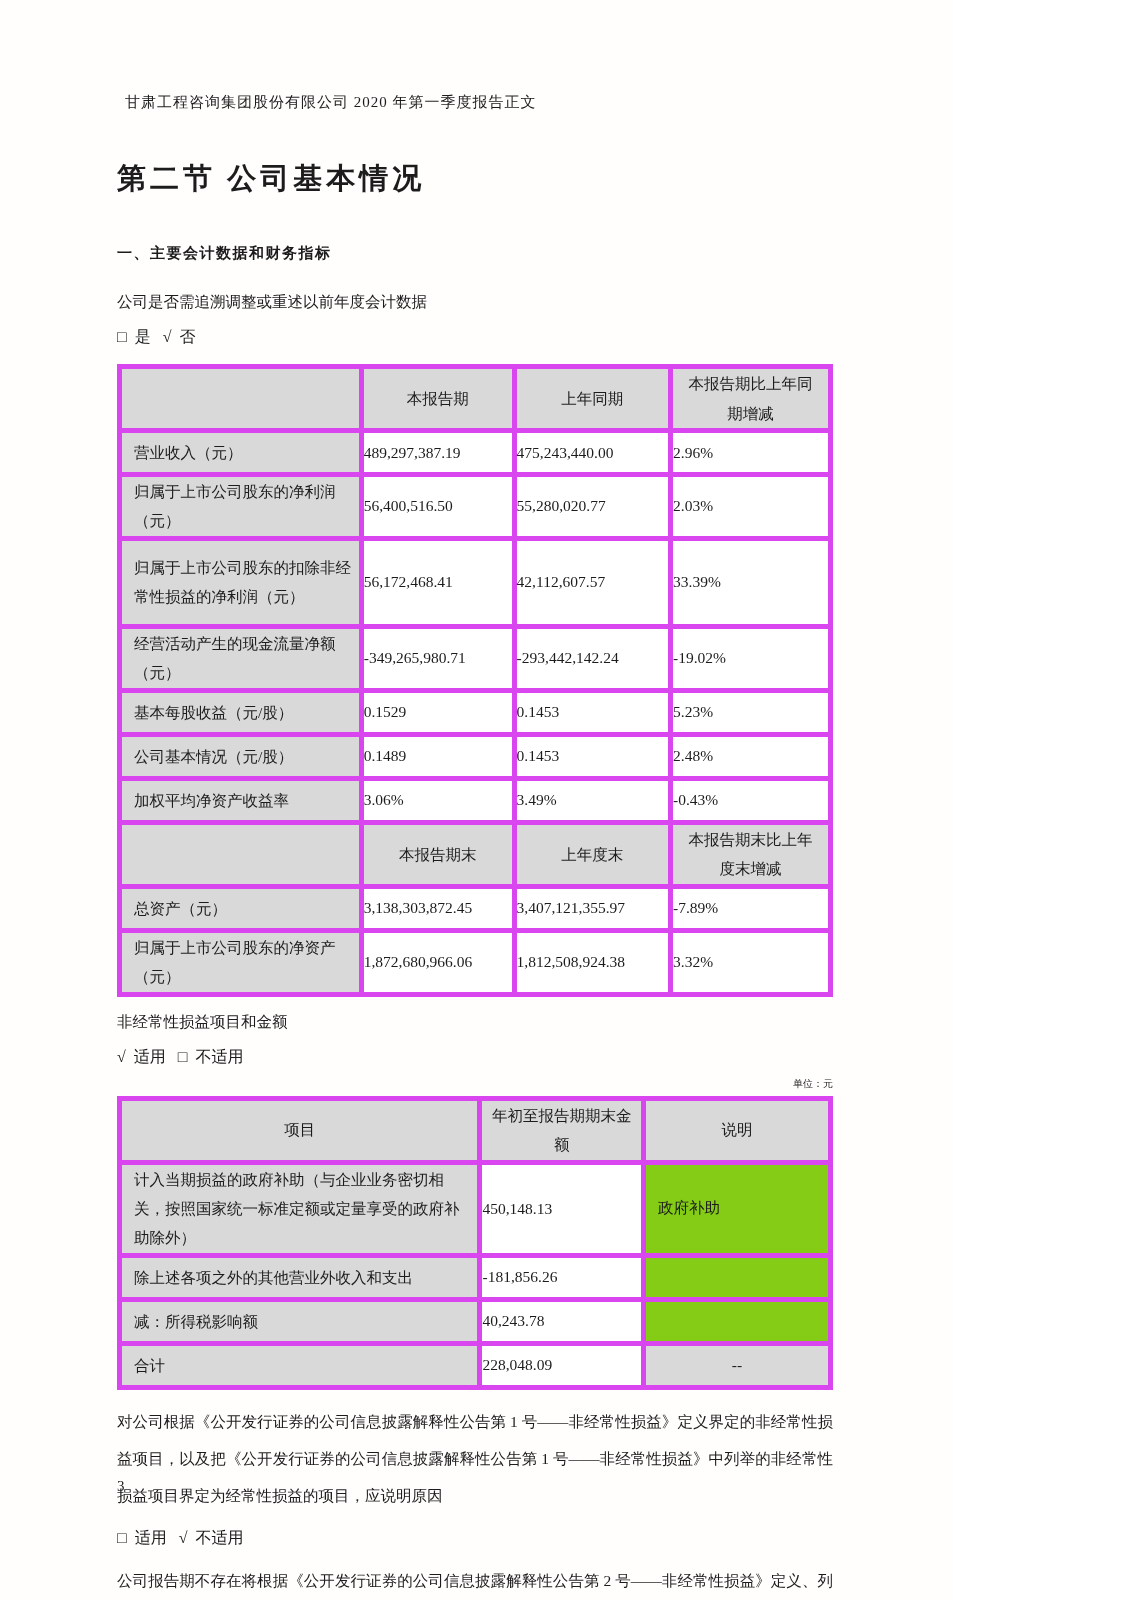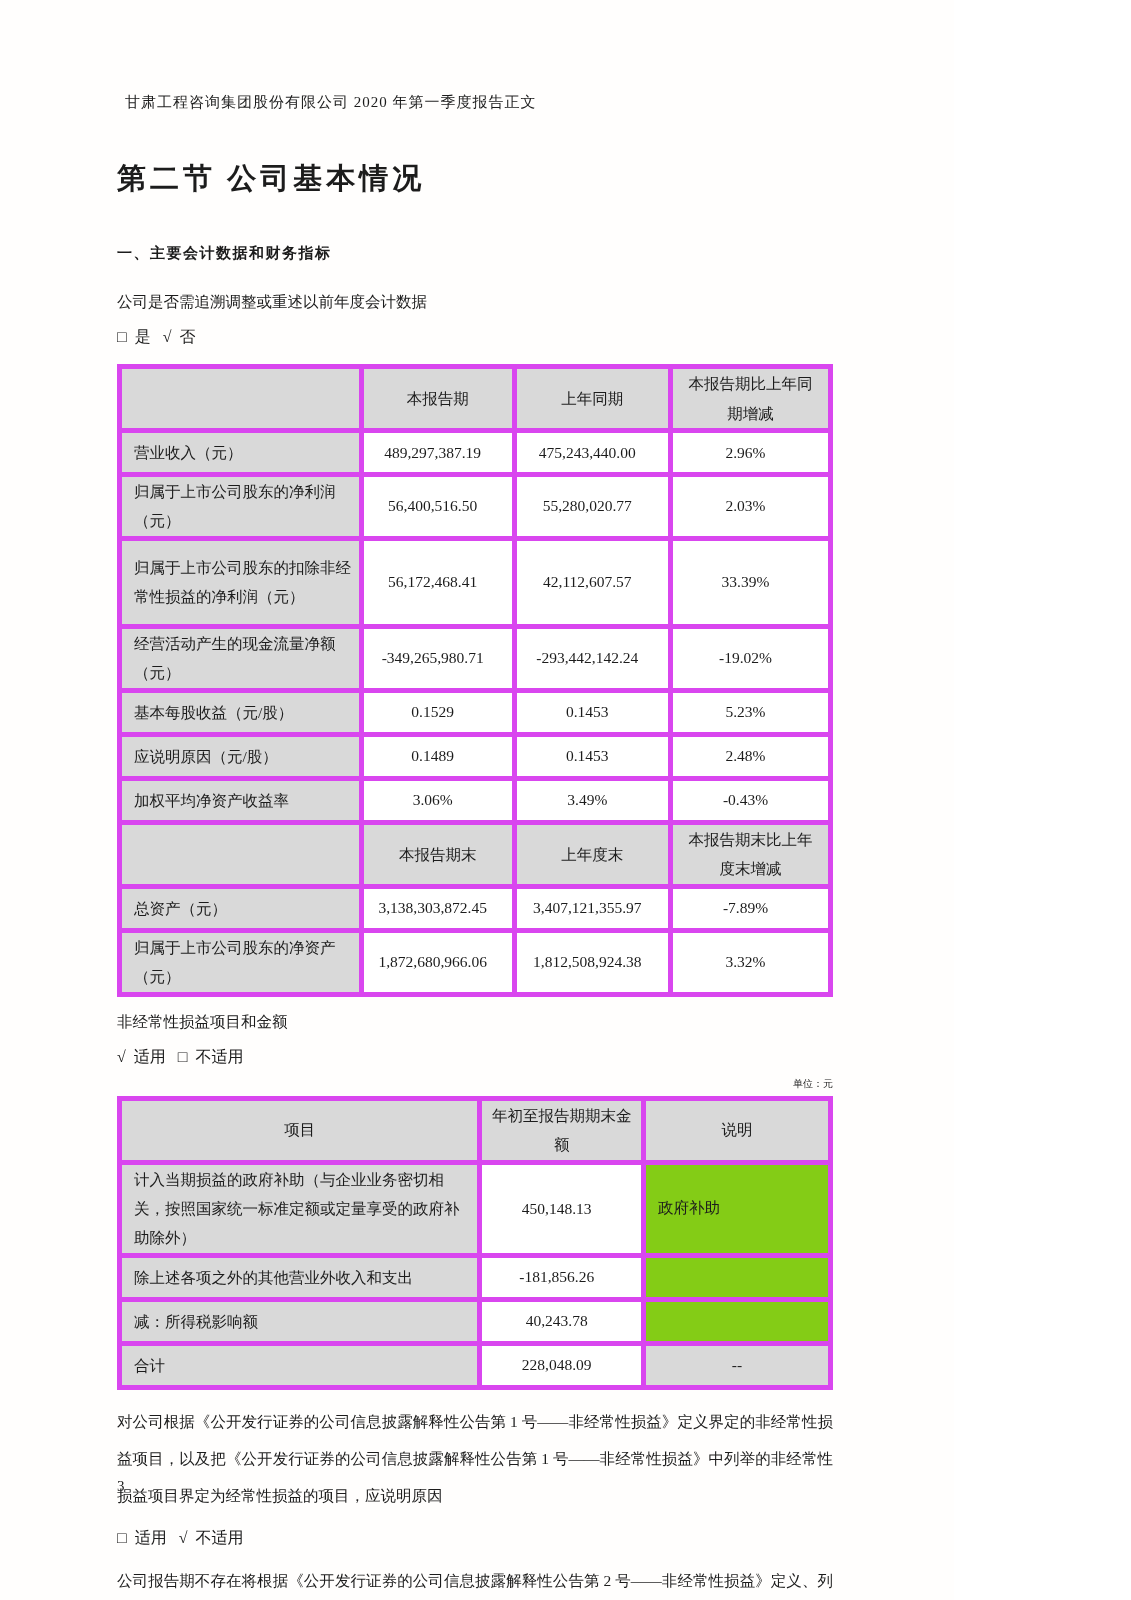--- a/index.html
+++ b/index.html
@@ -14,21 +14,21 @@
   .section-heading { margin:45px 0 0; font-size:15px; font-weight:bold; letter-spacing:1.5px; }
   .question { margin:29px 0 0; font-size:15.5px; }
   .cb { margin:14px 0 0; font-size:16px; white-space:pre; }
   table { width:100%; border-collapse:collapse; table-layout:fixed; }
   .t1 { margin-top:16px; }
   .t2 { margin-top:2px; }
   td { border:5px solid #d946ef; font-size:15.5px; vertical-align:middle; padding:2px 0; word-break:break-all; }
   .t1, .t2 { border:2px solid #2a2a2a; }
   .hcell { background:#d9d9d9; text-align:center; line-height:1.9; padding:0 8px; }
   .lcell { background:#d9d9d9; text-align:left; padding:0 4px 0 12px; line-height:1.9; }
-  .ncell { background:#ffffff; text-align:center; padding-right:10px; }
+  .ncell { background:#ffffff; text-align:left; padding-right:10px; }
   .notecell { background:#84cc16; text-align:left; padding-left:12px; }
   .totnote { background:#d9d9d9; text-align:center; }
   .hr { height:64px; }
   .r  { height:44px; }
   .rd { height:88px; }
   .hr2 { height:45px; }
   .rd2 { height:86px;margin-left:44px; }
   .r2 { height:44px; }
   .subheading { margin:15px 0 0; font-size:15.5px; }
   .unit { margin:9px 0 5px; text-align:right; font-size:10px; }
@@ -85,21 +85,21 @@
         <td class="ncell">-293,442,142.24</td>
         <td class="ncell">-19.02%</td>
       </tr>
       <tr class="r">
         <td class="lcell">基本每股收益（元/股）</td>
         <td class="ncell">0.1529</td>
         <td class="ncell">0.1453</td>
         <td class="ncell">5.23%</td>
       </tr>
       <tr class="r">
-        <td class="lcell">应说明原因（元/股）</td>
+        <td class="lcell">公司基本情况（元/股）</td>
         <td class="ncell">0.1489</td>
         <td class="ncell">0.1453</td>
         <td class="ncell">2.48%</td>
       </tr>
       <tr class="r">
         <td class="lcell">加权平均净资产收益率</td>
         <td class="ncell">3.06%</td>
         <td class="ncell">3.49%</td>
         <td class="ncell">-0.43%</td>
       </tr>

